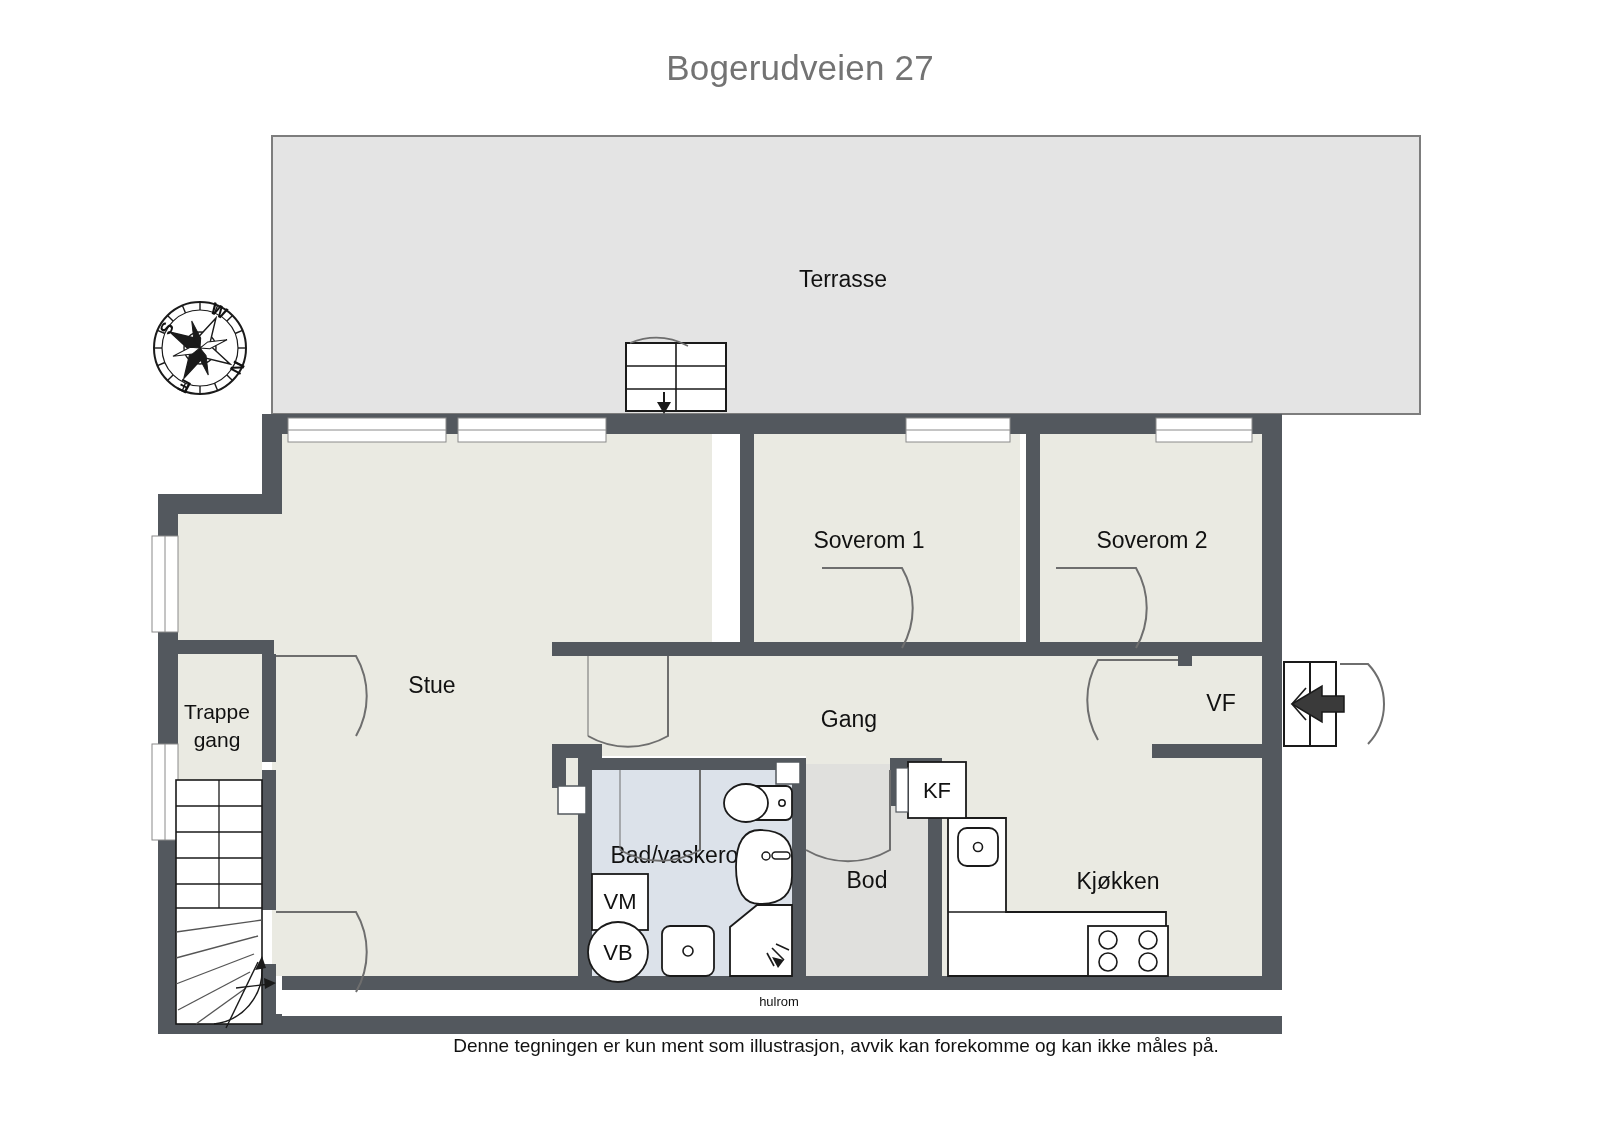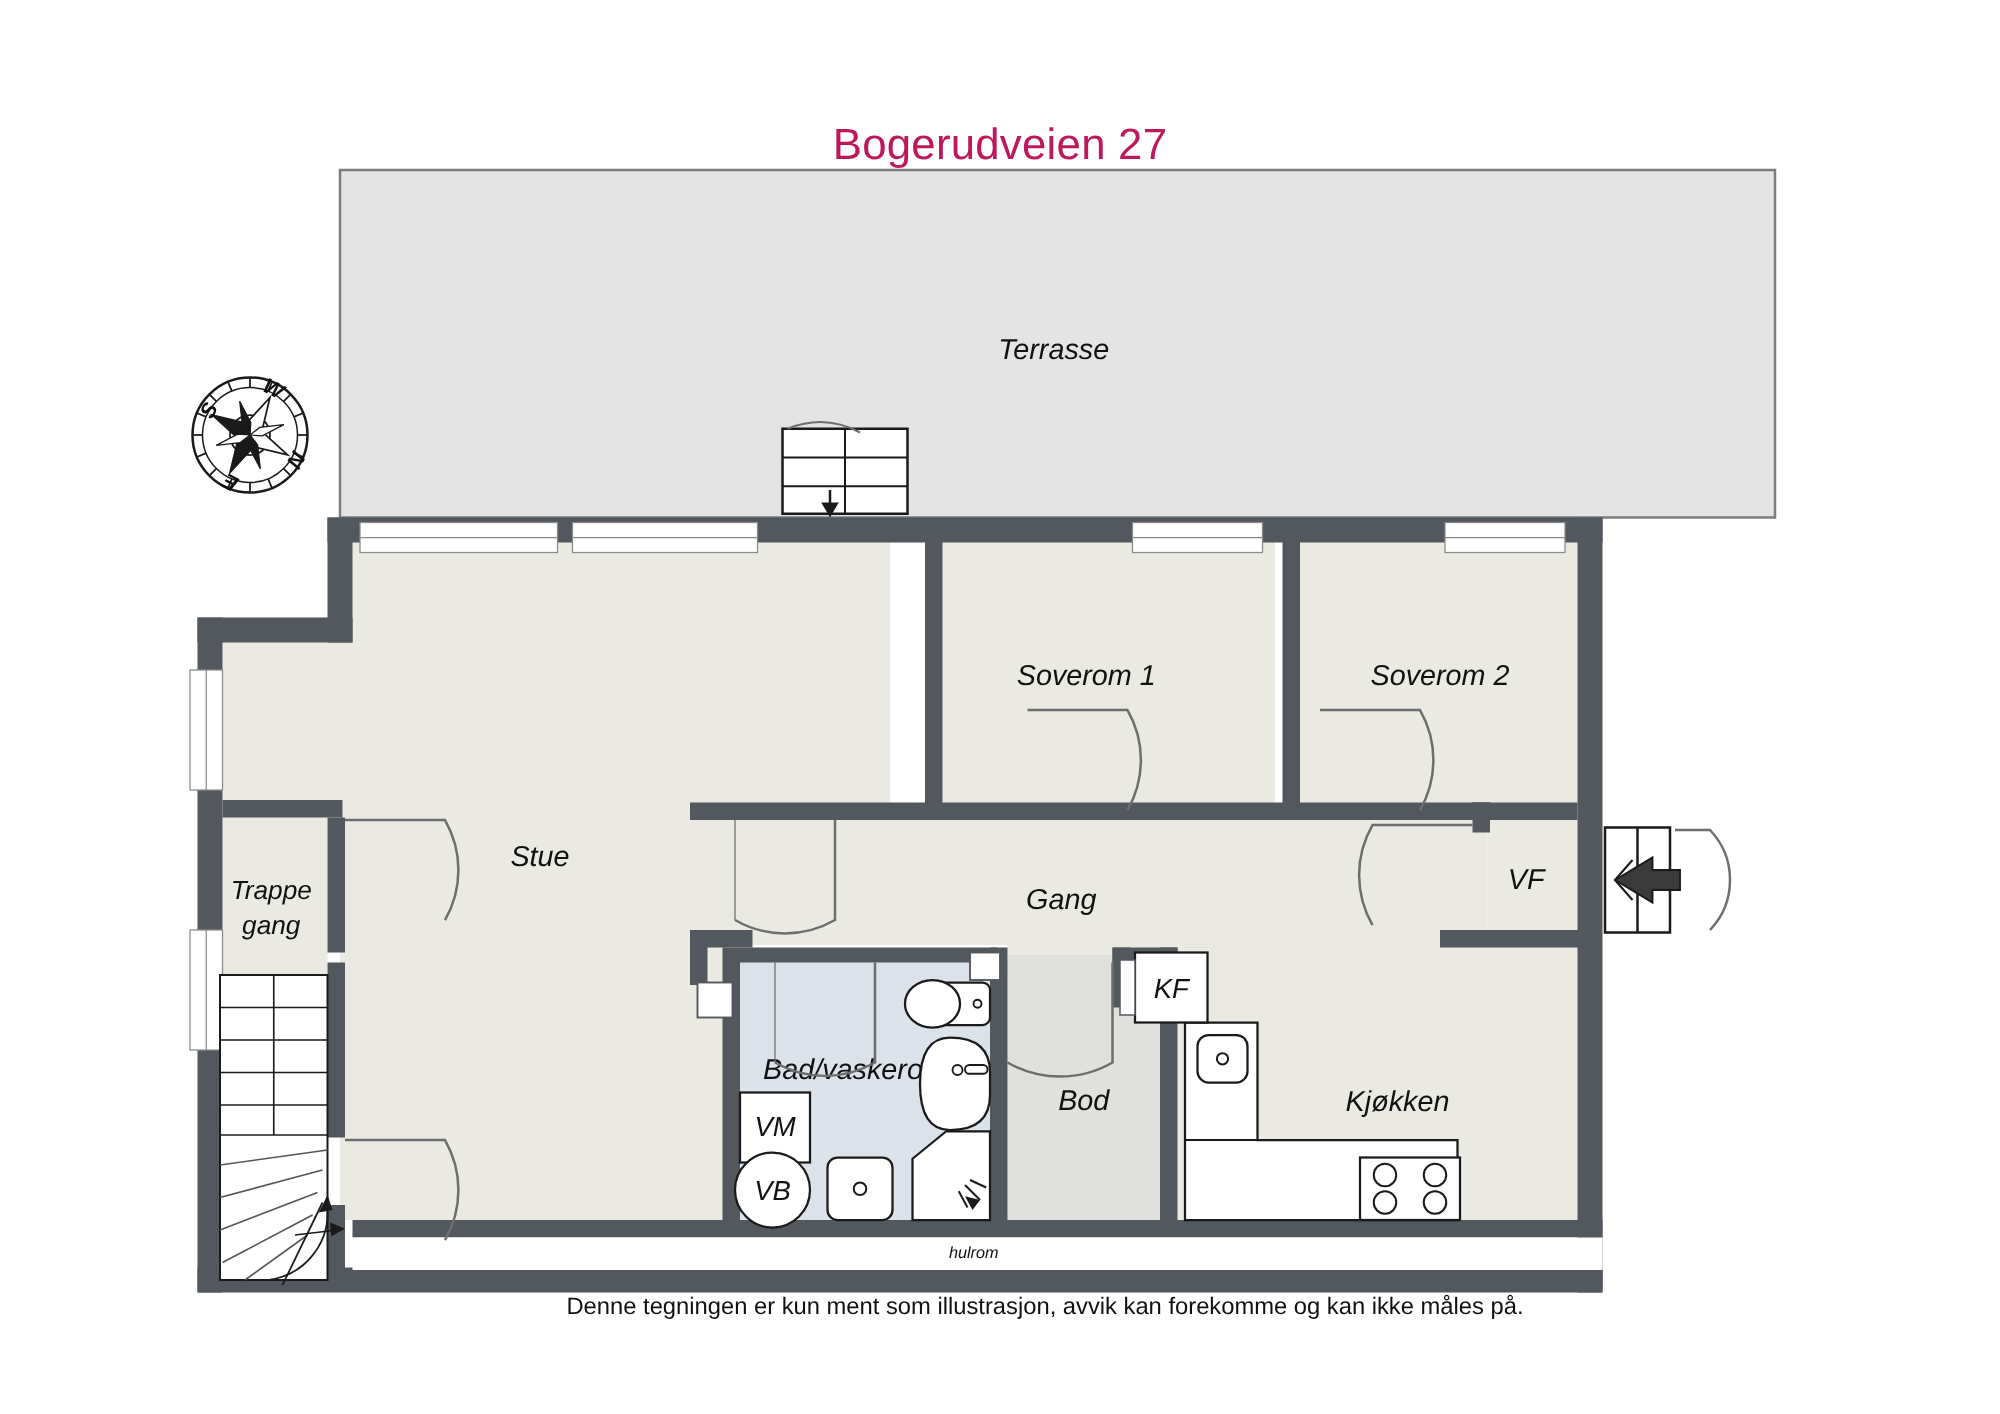--- a/index.html
+++ b/index.html
@@ -30,22 +30,21 @@
     left: 0;
     width: 1600px;
     text-align: center;
     user-select: none;
   }
   .title-main {
     font-size: 35px;
     font-weight: normal;
     line-height: 1.12;
     letter-spacing: 0.2px;
-    color: #be185d;
-    margin-top: 48px;
+    color: #737373;
   }
   .title-sub {
     font-size: 30px;
     font-weight: normal;
     line-height: 1.15;
     color: #111111;
   }
 
   
   .disclaimer {
@@ -60,21 +59,20 @@
     padding-left: 36px;
   }
 
   
   #plan-wrap {
     position: absolute;
     top: 0;
     left: 0;
     width: 1600px;
     height: 984px;
-    font-style: italic;
   }
   svg.plan {
     display: block;
     width: 1600px;
     height: 1131px;
   }
 
   
   svg.plan text {
     font-family: "Liberation Sans", sans-serif;

